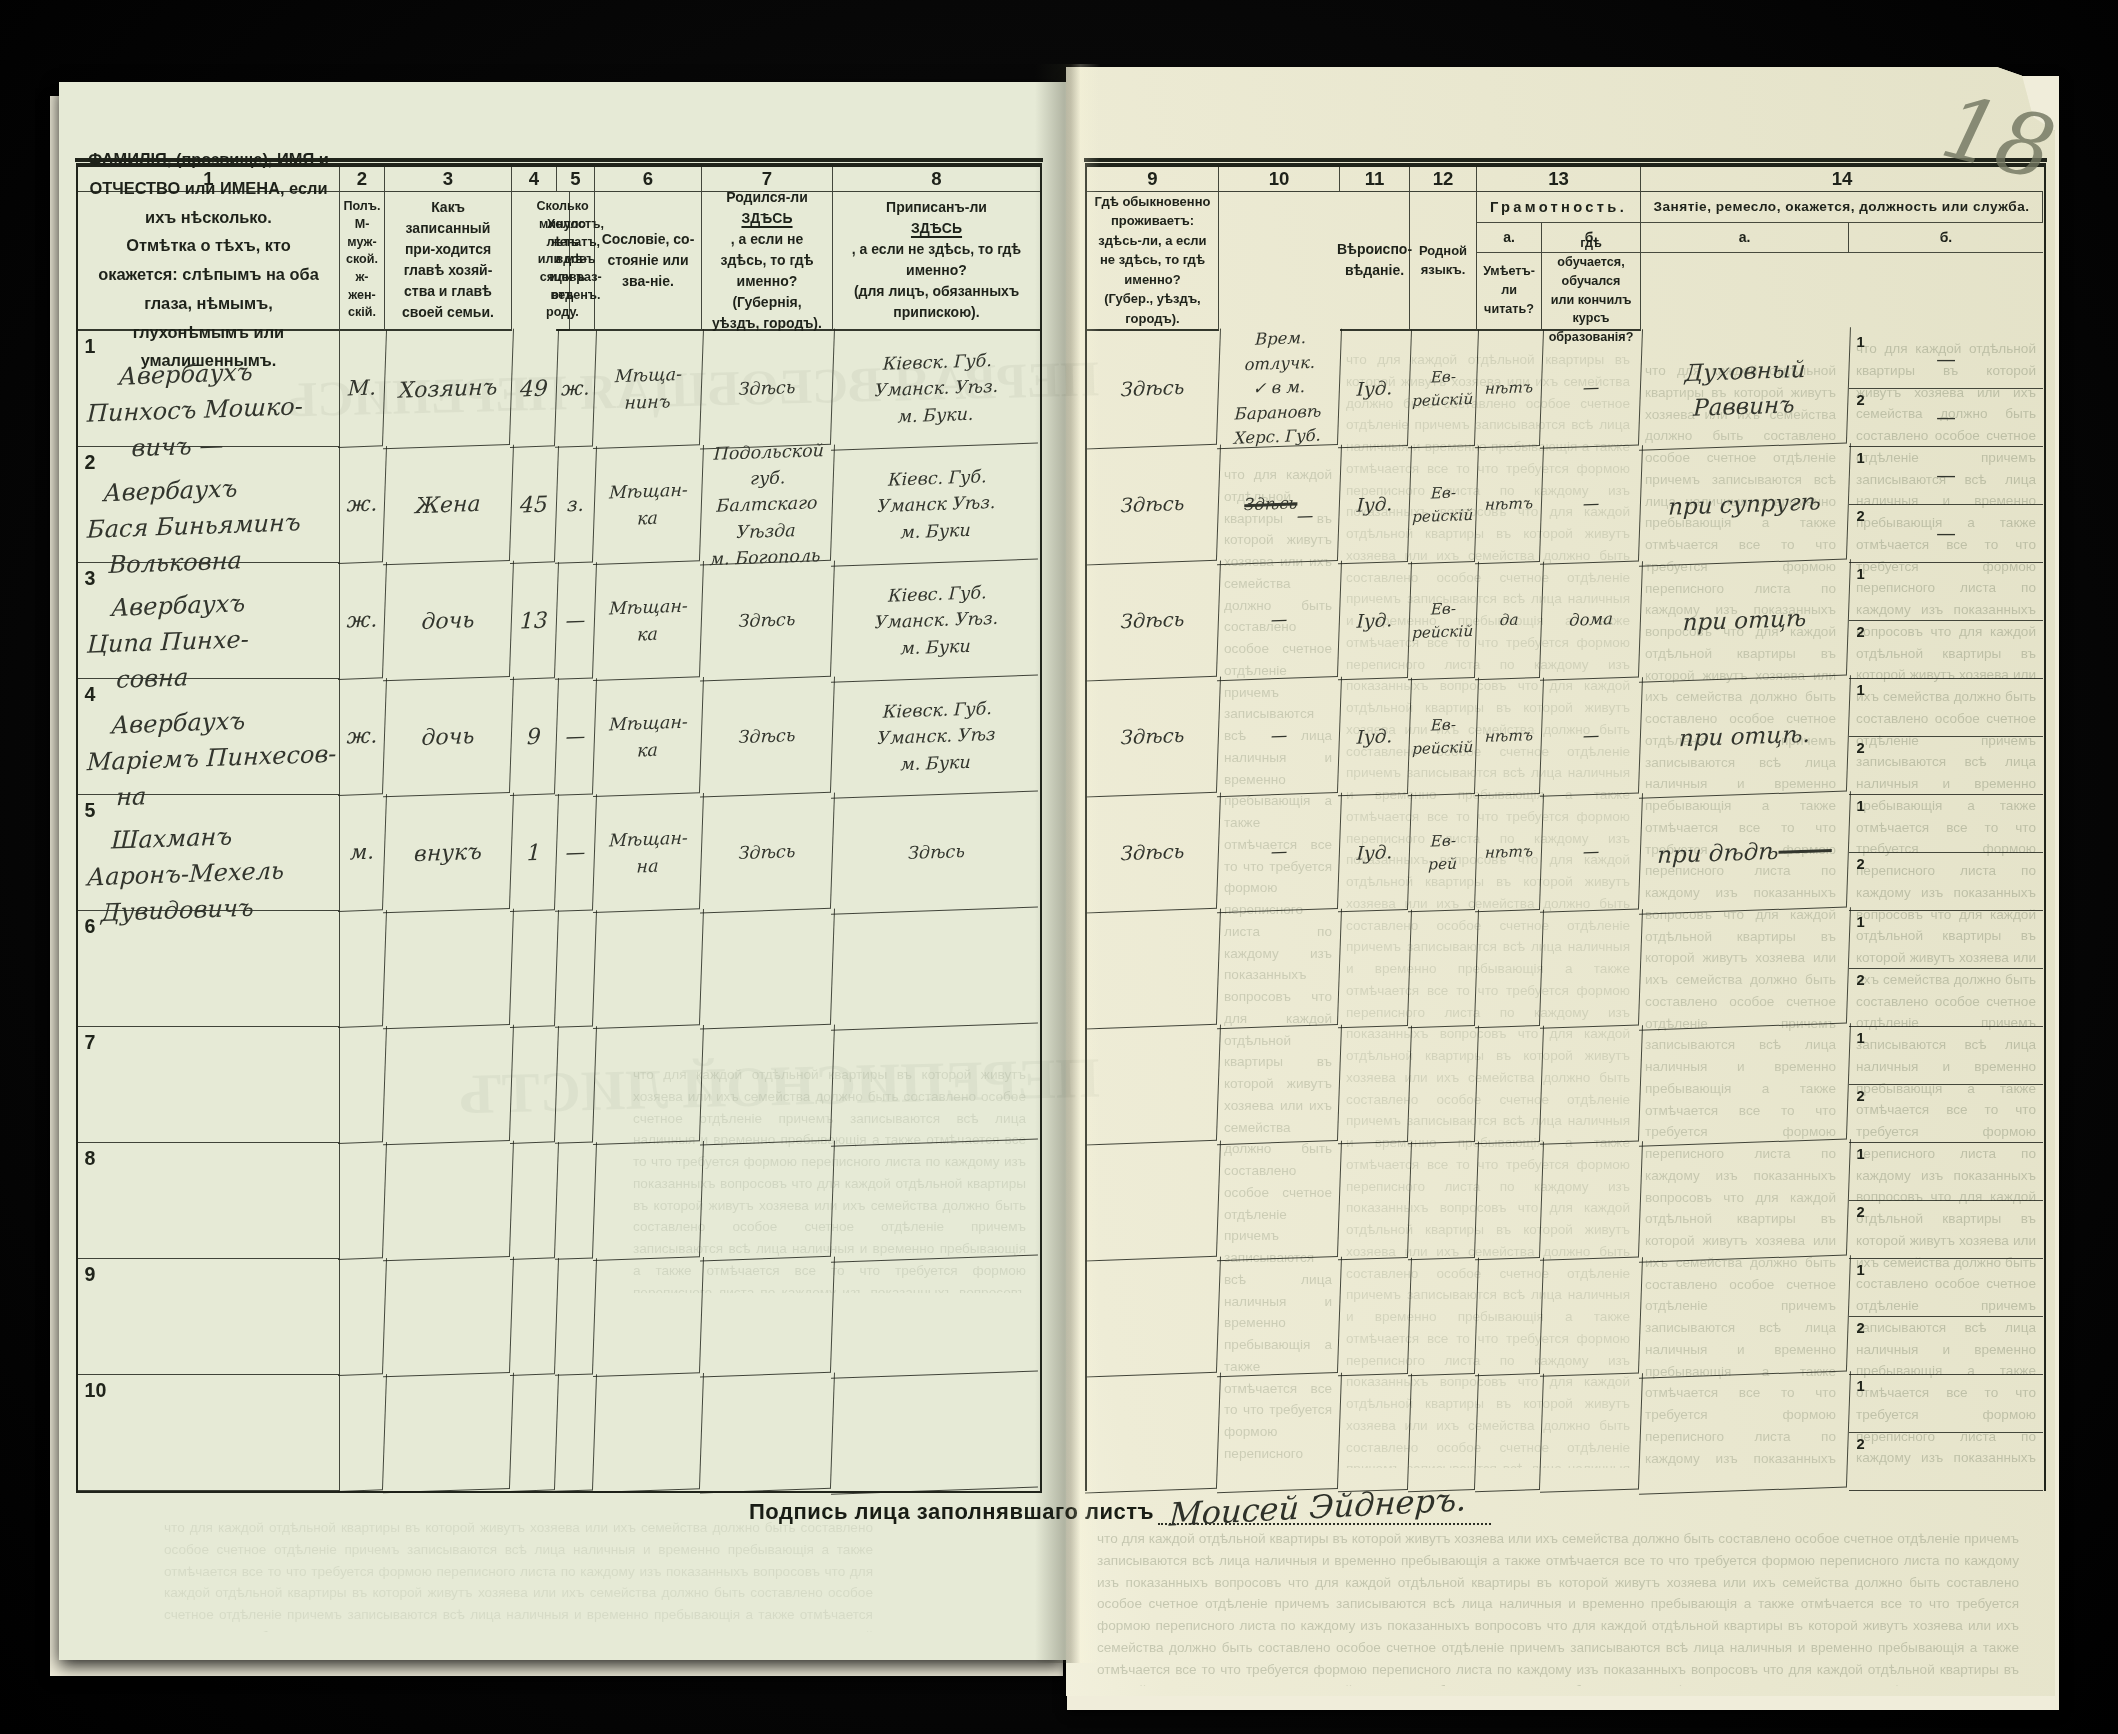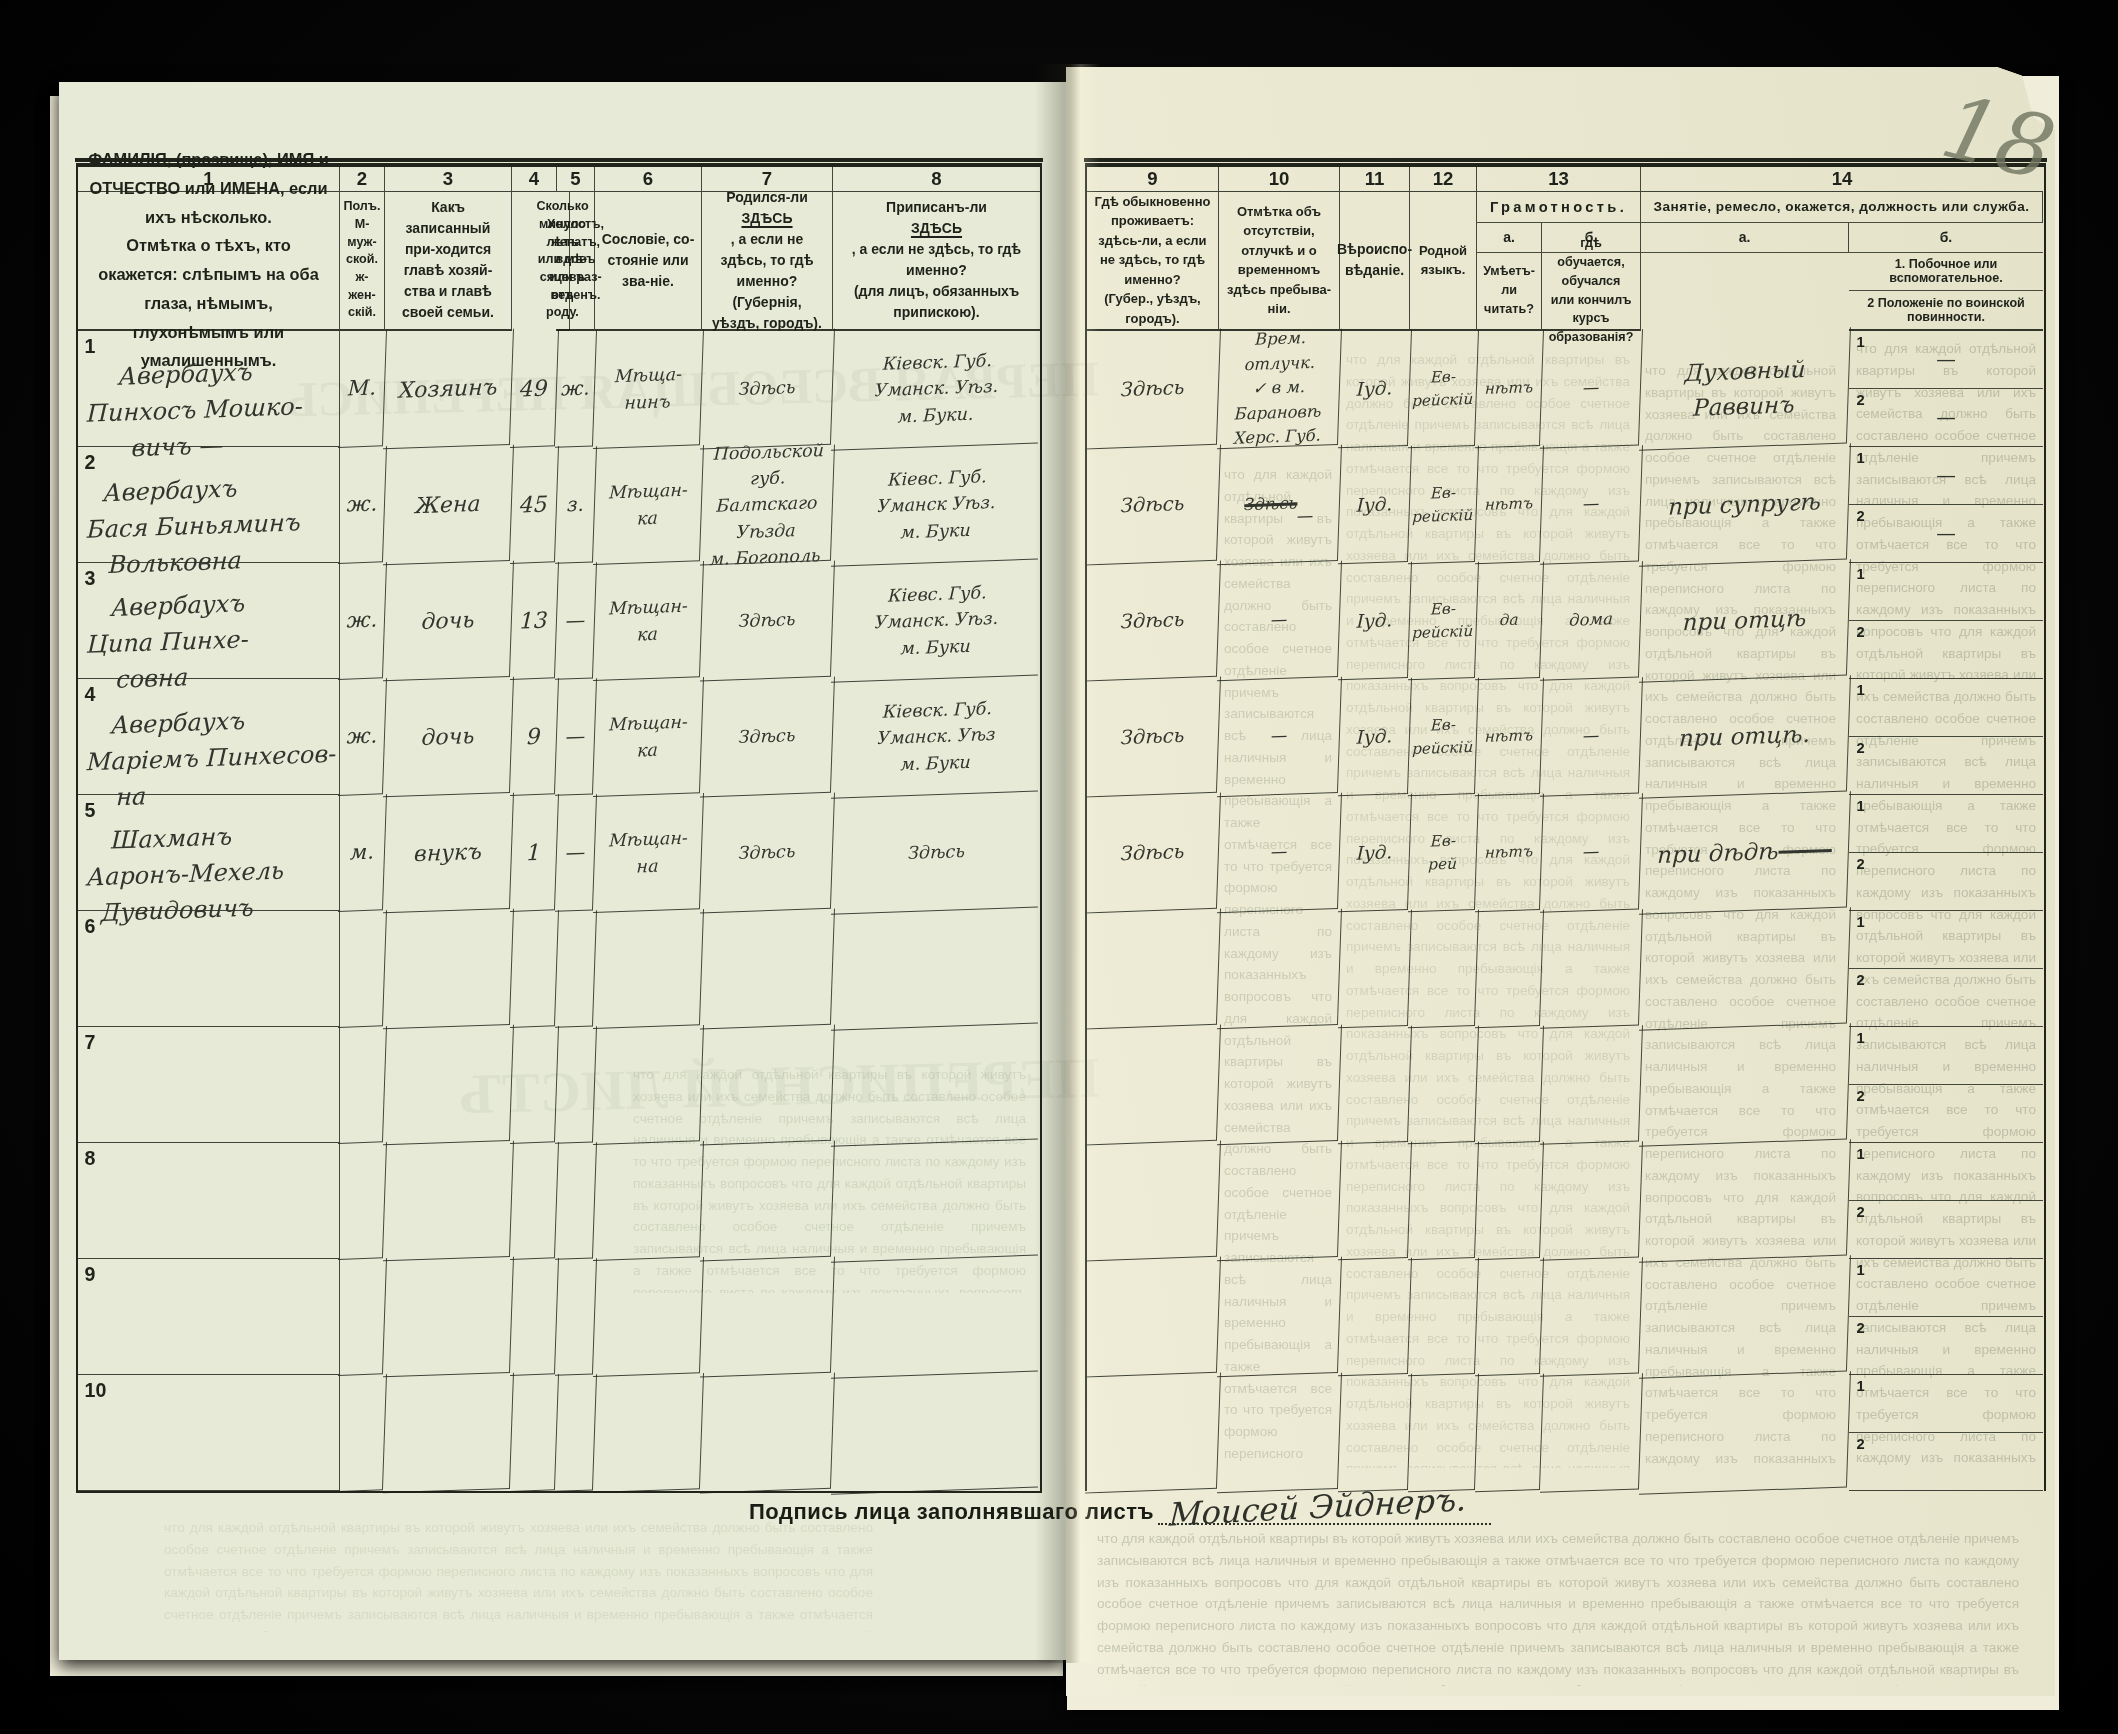--- a/index.html
+++ b/index.html
@@ -225,38 +225,33 @@
 
   <div class="tbl tbl-right">
     <div class="cell num" style="grid-column:1;grid-row:1;">9</div>
     <div class="cell num" style="grid-column:2;grid-row:1;">10</div>
     <div class="cell num" style="grid-column:3;grid-row:1;">11</div>
     <div class="cell num" style="grid-column:4;grid-row:1;">12</div>
     <div class="cell num" style="grid-column:5/7;grid-row:1;">13</div>
     <div class="cell num lastcol" style="grid-column:7/9;grid-row:1;">14</div>
 
     <div class="cell hdr" style="grid-column:1;grid-row:2/5;font-size:13px;">Гдѣ обыкновенно проживаетъ: здѣсь-ли, а если не здѣсь, то гдѣ именно?<br>(Губер., уѣздъ, городъ).</div>
-    <div class="cell hdr" style="grid-column:2;grid-row:2/5;font-size:13px;">Отмѣтка объ отсутствіи, отлучкѣ и о временномъ здѣсь пребыва-ніи.</div>
     <div class="cell hdr" style="grid-column:3;grid-row:2/5;font-size:14px;">Вѣроиспо-вѣданіе.</div>
     <div class="cell hdr" style="grid-column:4;grid-row:2/5;font-size:13px;">Родной языкъ.</div>
 
     <div class="cell band" style="grid-column:5/7;grid-row:2;">Грамотность.</div>
     <div class="cell band" style="grid-column:7/9;grid-row:2;letter-spacing:0.5px;font-size:13.6px;padding:0 7.6px;">Занятіе, ремесло, окажется, должность или служба.</div>
 
     <div class="cell ab" style="grid-column:5;grid-row:3;">а.</div>
     <div class="cell ab" style="grid-column:6;grid-row:3;">б.</div>
     <div class="cell ab" style="grid-column:7;grid-row:3;">а.</div>
     <div class="cell ab lastcol" style="grid-column:8;grid-row:3;">б.</div>
 
     <div class="cell hdr" style="grid-column:5;grid-row:4;font-size:12.6px;">Умѣетъ-<br>ли<br>читать?</div>
     <div class="cell hdr" style="grid-column:6;grid-row:4;font-size:12.6px;">гдѣ обучается, обучался или кончилъ курсъ образованія?</div>
-    <div class="cell split lastcol" style="grid-column:8;grid-row:4;">
-      <div class="item">1.  Побочное или вспомогательное.</div>
-      <div class="item">2   Положеніе по воинской повинности.</div>
-    </div>
   <div class="cell dcell hw f36" style="grid-area: 5 / 1;">Здѣсь</div>
       <div class="cell dcell hw f30" style="grid-area: 5 / 2;">Врем.<br>отлучк.<br>✓ в м.<br>Барановѣ<br>Херс. Губ.</div>
       <div class="cell dcell hw f34" style="grid-area: 5 / 3;">Іуд.</div>
       <div class="cell dcell hw f28" style="grid-area: 5 / 4;">Ев-<br>рейскій</div>
       <div class="cell dcell hw f28" style="grid-area: 5 / 5;">нѣтъ</div>
       <div class="cell dcell hw f30" style="grid-area: 5 / 6;">—</div>
       <div class="cell dcell hw f42" style="grid-area: 5 / 7;">Духовный<br>Раввинъ</div>
       <div class="cell split lastcol" style="grid-area: 5 / 8; border-bottom: 1.6px solid rgba(28, 31, 23, 0.82);">
         <div class="half first">
           <span class="subnum">1</span>

